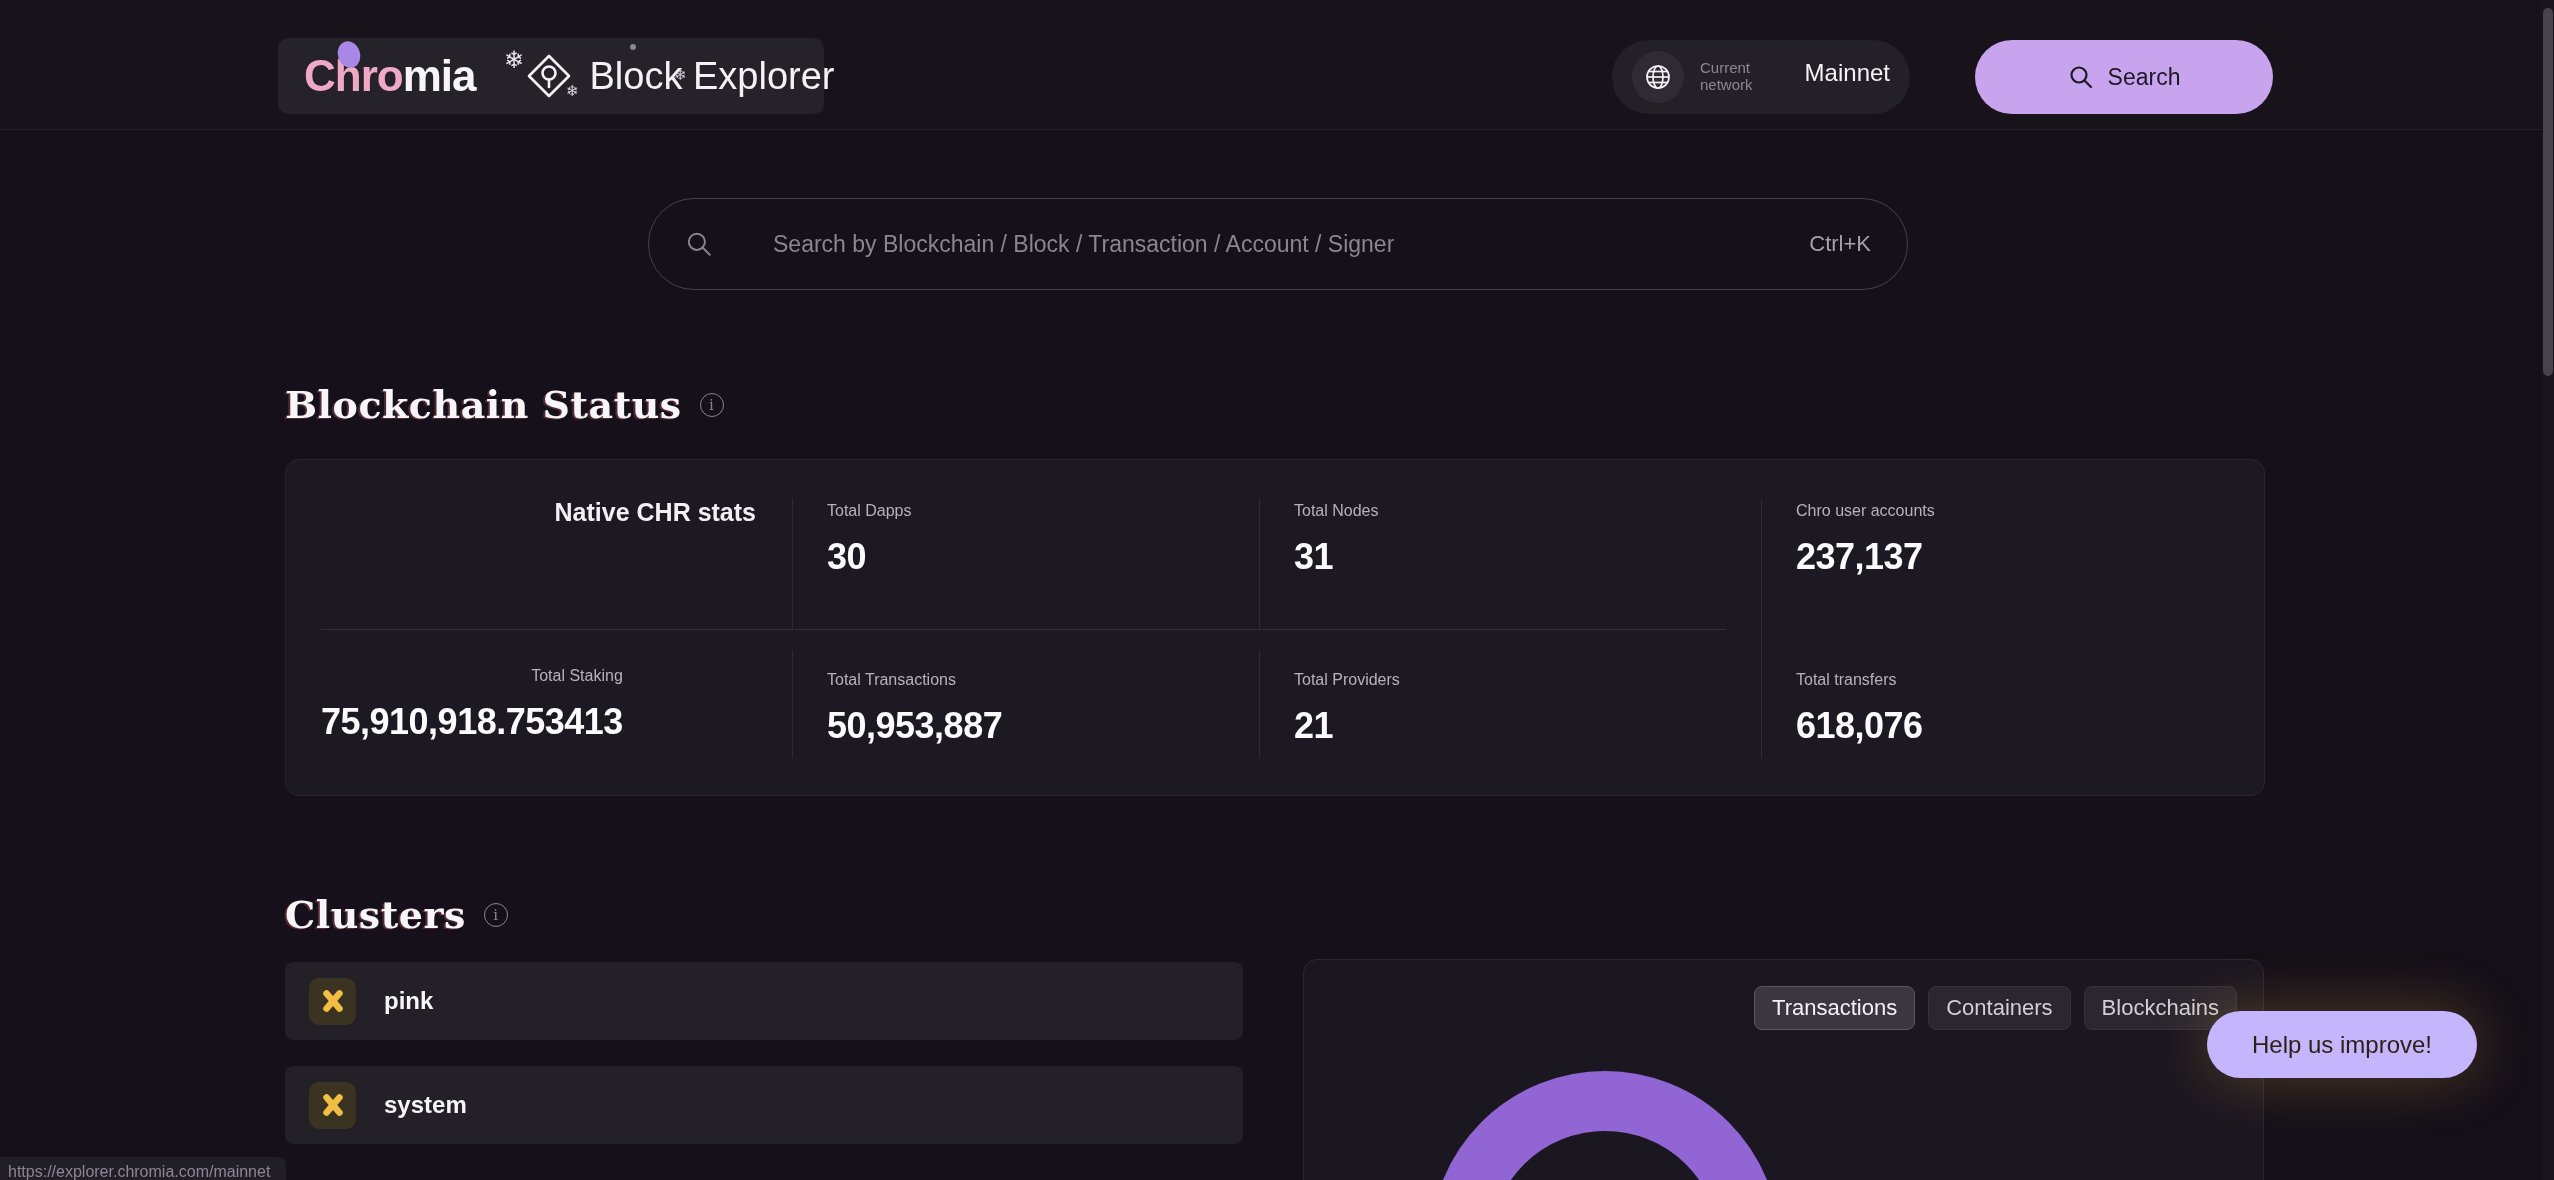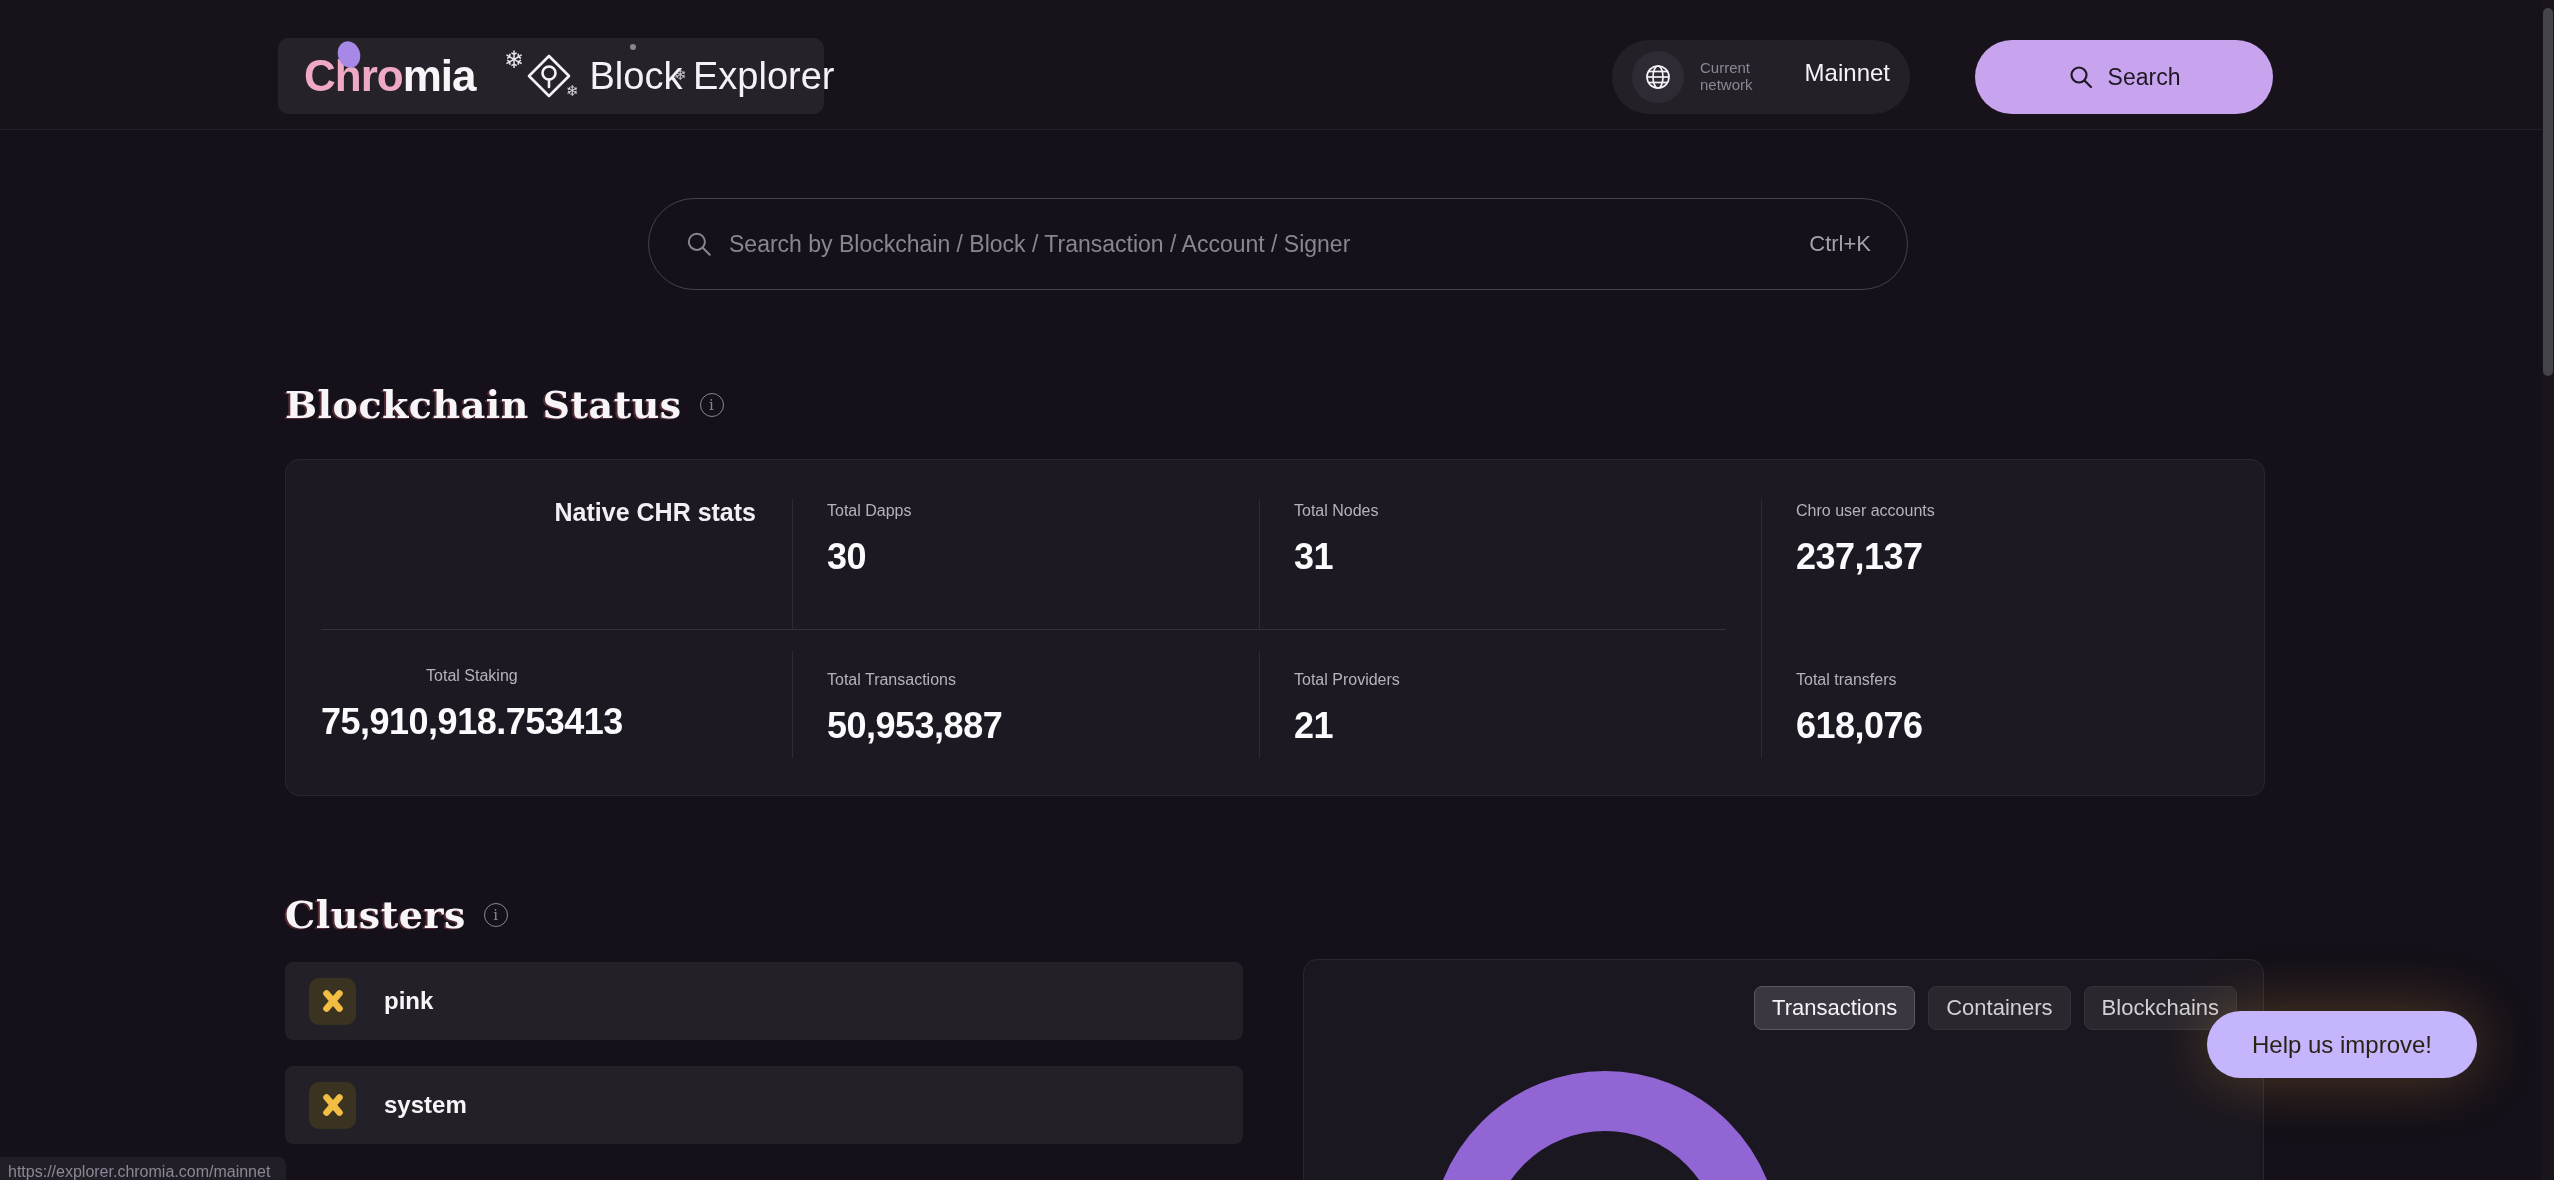--- a/index.html
+++ b/index.html
@@ -54,21 +54,21 @@
     position:absolute; left:1975px; top:40px; width:298px; height:74px;
     background:#c9a4ee; border:none; border-radius:37px;
     display:flex; align-items:center; justify-content:center; gap:14px;
     font-size:23px; color:#1d1824; font-family:"Liberation Sans",sans-serif; cursor:pointer;
   }
 
   
   .search-bar {
     position:absolute; left:648px; top:198px; width:1260px; height:92px;
     border:1px solid #46424c; border-radius:46px; background:transparent;
-    display:flex; align-items:center; padding:0 36px; cursor:text;
+    display:flex; align-items:center; padding:0 36px; cursor:text;gap:44px;
   }
   .search-bar input {
     flex:1; background:transparent; border:none; outline:none;
     font-size:23px; color:#d8d5dc; font-family:"Liberation Sans",sans-serif;
     margin-left:16px;
   }
   .search-bar input::placeholder { color:#8a8690; }
   .shortcut { font-size:22px; color:#a5a1aa; }
 
   
@@ -93,21 +93,21 @@
   }
   .stats-grid {
     position:absolute; inset:0;
     display:grid; grid-template-columns:506px 467px 502px auto; grid-template-rows:169px auto;
   }
   .stat-cell { padding:42px 35px 0 35px; }
   .stat-label { font-size:16px; color:#b6b2ba; margin-bottom:16px; }
   .stat-value { font-size:36px; font-weight:bold; color:#fbfafc; letter-spacing:-0.5px; }
   .chr-cell { grid-row:1 / span 2; position:relative; padding:38px 36px 0 35px; text-align:right; }
   .chr-title { font-size:25px; color:#f2f0f4;font-weight:bold; }
-  .chr-staking { position:absolute; left:35px; top:207px; text-align:center; }
+  .chr-staking { position:absolute; left:35px; top:207px; text-align:right; }
   .divider-h { position:absolute; left:35px; top:169px; width:1405px; height:1px; background:#34303a; }
   .vline { position:absolute; width:1px; background:#2f2a36; }
   .v1a { left:506px; top:39px;  height:130px; }
   .v2a { left:973px; top:39px;  height:130px; }
   .v1b { left:506px; top:191px; height:107px; }
   .v2b { left:973px; top:191px; height:107px; }
   .v3  { left:1475px; top:39px; height:259px; }
 
   
   .cluster-list { position:absolute; left:285px; top:962px; width:958px; }

